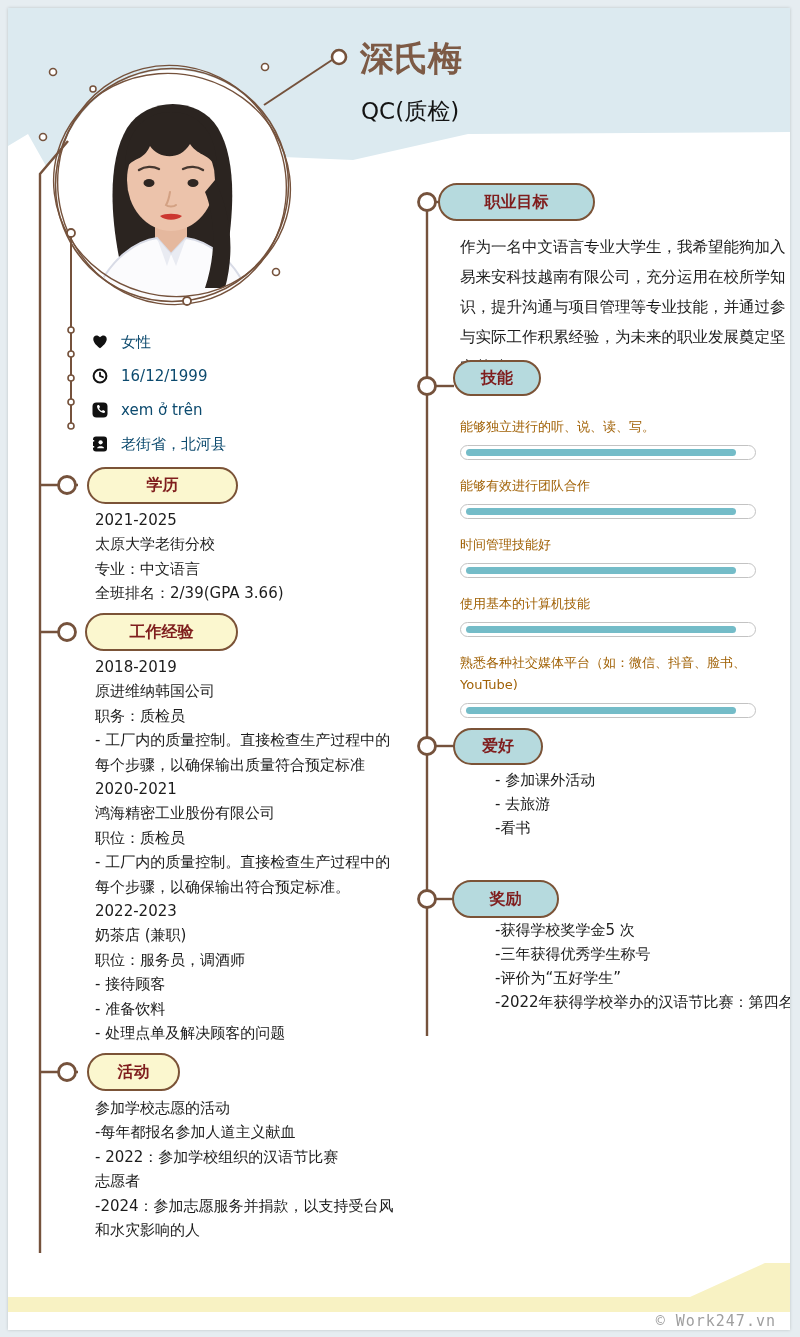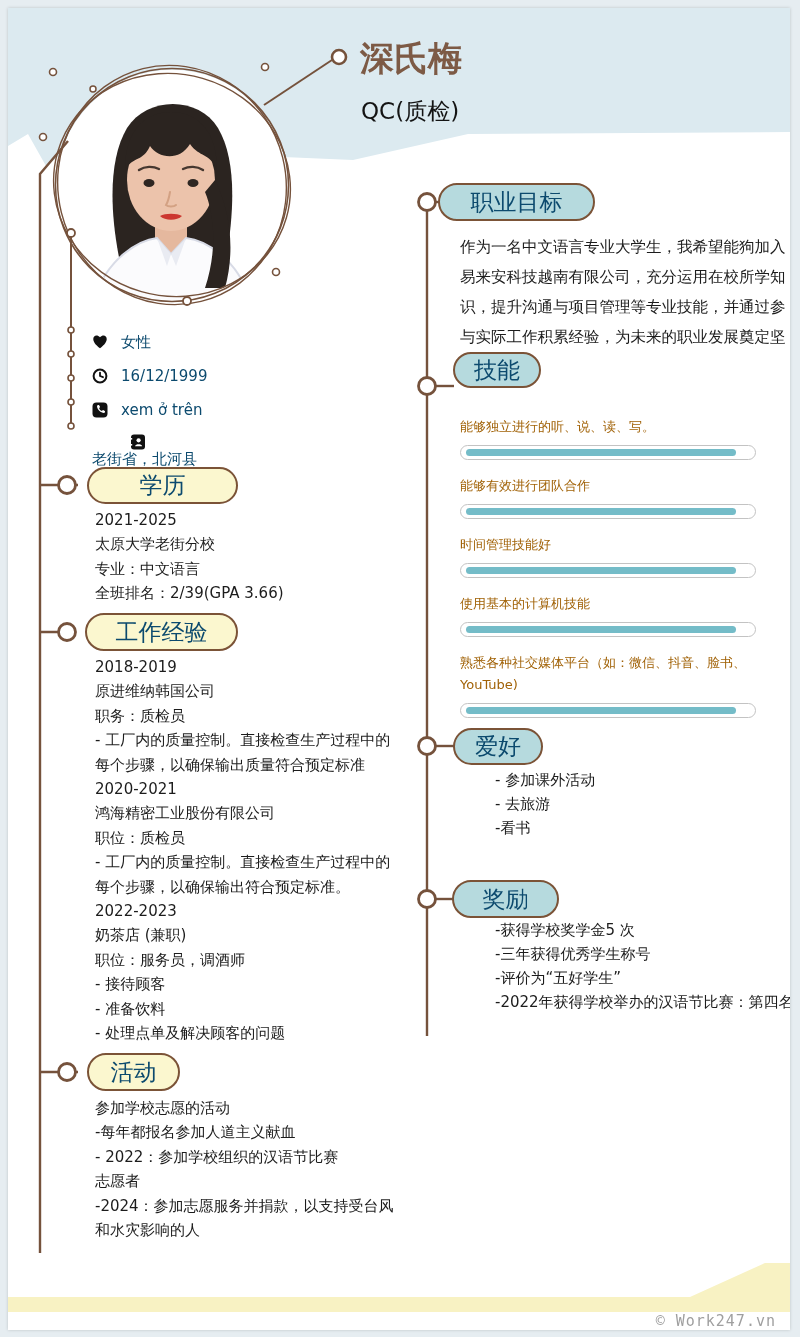--- a/index.html
+++ b/index.html
@@ -26,21 +26,21 @@
   .person-name{
     position:absolute;left:352px;top:28px;font-size:34px;font-weight:bold;color:#7d5a45;z-index:2;
   }
   .person-title{position:absolute;left:353px;top:88px;font-size:23px;color:#141414;z-index:2;}
   .info-row{position:absolute;left:84px;height:20px;z-index:2;display:flex;align-items:center;}
   .info-row .ic{width:16px;height:16px;margin-right:13px;flex:none;}
   .info-row .tx{font-size:15px;color:#0c4a6e;white-space:nowrap;}
   .pill{
     position:absolute;z-index:2;border:2.5px solid #7b5337;border-radius:20px;
     display:flex;align-items:center;justify-content:center;
-    font-weight:normal;color:#0c4a6e;font-size:23px;box-sizing:border-box;
+    font-weight:bold;color:#7f1d1d;font-size:16px;box-sizing:border-box;
   }
   .pill-yellow{background:#fbf7cf;}
   .pill-blue{background:#b6dade;}
   .text-block{position:absolute;z-index:2;font-size:15px;color:#1c1c1c;}
   .text-block .tl{line-height:24.4px;margin-left:35px;}
   .obj-text{line-height:30px;font-size:15.5px;}
   .skills-list{position:absolute;left:452px;top:408px;width:296px;z-index:2;}
   .skill-label{font-size:13px;line-height:22px;margin-bottom:7px;color:#a16207;}
   .skill-bar{height:13px;border:1px solid #c3c3c3;border-radius:8px;background:#fff;margin-bottom:15px;}
   .skill-fill{height:7px;margin:2.5px 0 0 5px;border-radius:4px;background:#74bcc8;}
@@ -108,21 +108,21 @@
       </svg>
     <span class="tx">16/12/1999</span>
   </div>
   <div class="info-row" style="top:392px;">
     <svg class="ic" viewBox="0 0 16 16">
         <rect x="0.5" y="0.5" width="15" height="15" rx="4" fill="#111"></rect>
         <path d="M5,4.1 c0,-0.7 1.7,-1.5 2.1,-0.8 l0.8,1.3 c0.2,0.4 0,0.9 -0.4,1.2 -0.3,0.2 -0.4,0.6 -0.2,1 0.4,0.9 1.1,1.6 2,2 0.4,0.2 0.8,0.1 1,-0.2 0.3,-0.4 0.8,-0.6 1.2,-0.4 l1.3,0.8 c0.7,0.4 -0.1,2.1 -0.8,2.1 -3.2,0 -7,-3.7 -7,-7 z" fill="#fff"></path>
       </svg>
     <span class="tx">xem ở trên</span>
   </div>
-  <div class="info-row" style="top:426px;flex-direction:column;">
+  <div class="info-row" style="top:426px;">
     <svg class="ic" viewBox="0 0 16 16">
         <rect x="1" y="0.5" width="14" height="15" rx="3" fill="#111"></rect>
         <rect x="0.2" y="4" width="2" height="1.6" fill="#fff"></rect>
         <rect x="0.2" y="10" width="2" height="1.6" fill="#fff"></rect>
         <circle cx="8.6" cy="6.3" r="2.1" fill="#fff"></circle>
         <path d="M5.1,12.2 c0.5,-2.6 6.5,-2.6 7,0 z" fill="#fff"></path>
       </svg>
     <span class="tx">老街省，北河县</span>
   </div>
 
@@ -165,21 +165,21 @@
     <div class="tl">- 2022：参加学校组织的汉语节比赛</div>
     <div class="tl">志愿者</div>
     <div class="tl">-2024：参加志愿服务并捐款，以支持受台风和水灾影响的人</div>
   </div>
 
   <div class="pill pill-blue" style="left:430px;top:175px;width:157px;height:38px;">
     <span>职业目标</span>
   </div>
   <div class="text-block obj-text" style="left:452px;top:224px;width:334px;">作为一名中文语言专业大学生，我希望能狗加入易来安科技越南有限公司，充分运用在校所学知识，提升沟通与项目管理等专业技能，并通过参与实际工作积累经验，为未来的职业发展奠定坚实基础。</div>
 
-  <div class="pill pill-blue" style="left:445px;top:344px;width:88px;height:36px;">
+  <div class="pill pill-blue" style="left:445px;top:352px;width:88px;height:36px;">
     <span>技能</span>
   </div>
   <div class="skills-list">
     <div>
       <div class="skill-label">能够独立进行的听、说、读、写。</div>
       <div class="skill-bar">
           <div class="skill-fill" style="width: 92%;"></div>
         </div>
     </div>
     <div>

